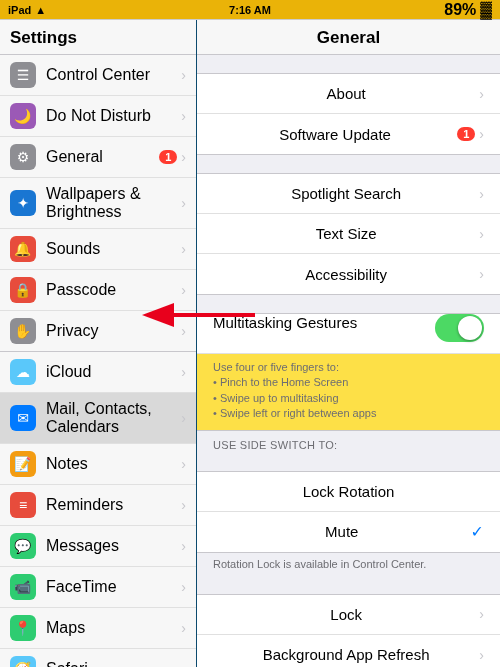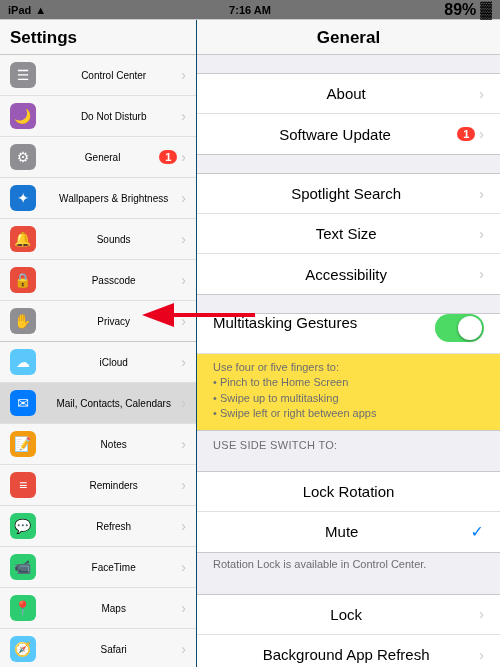--- a/index.html
+++ b/index.html
@@ -1,20 +1,20 @@
 <!DOCTYPE html>
 <html><head>
   <meta charset="utf-8">
   <style>
     * { box-sizing: border-box; margin: 0; padding: 0; }
     body { font-family: -apple-system, 'Helvetica Neue', sans-serif; background: #efeff4; width: 500px; height: 667px; overflow: hidden; display: flex; flex-direction: column; }
 
     
     .status-bar {
-      background: #737373;
+      background: #eab308;
       height: 20px;
       display: flex;
       align-items: center;
       justify-content: space-between;
       padding: 0 8px;
       font-size: 11px;
       font-weight: 600;
       border-bottom: 1px solid #ccc;
     }
     .status-left { display: flex; align-items: center; gap: 4px; }
@@ -82,24 +82,23 @@
     .icon-gray { background: #8e8e93; }
     .icon-blue { background: #1976d2; }
     .icon-purple { background: #9b59b6; }
     .icon-red { background: #e74c3c; }
     .icon-green { background: #2ecc71; }
     .icon-light-blue { background: #5ac8fa; }
     .icon-yellow { background: #f39c12; }
     .icon-dark-blue { background: #007aff; }
 
     .sidebar-item-label {
-      font-size: 10px;
+      font-size: 16px;
       color: #000;
       flex: 1;
-      text-align: center;
     }
     .badge {
       background: #ff3b30;
       color: white;
       border-radius: 10px;
       font-size: 11px;
       padding: 1px 6px;
       font-weight: 600;
       margin-right: 4px;
     }
@@ -316,21 +315,21 @@
             <span class="sidebar-item-label">Notes</span>
             <span class="sidebar-chevron">›</span>
           </div>
           <div class="sidebar-item">
             <div class="sidebar-icon icon-red">≡</div>
             <span class="sidebar-item-label">Reminders</span>
             <span class="sidebar-chevron">›</span>
           </div>
           <div class="sidebar-item">
             <div class="sidebar-icon icon-green">💬</div>
-            <span class="sidebar-item-label">Refresh</span>
+            <span class="sidebar-item-label">Messages</span>
             <span class="sidebar-chevron">›</span>
           </div>
           <div class="sidebar-item">
             <div class="sidebar-icon icon-green">📹</div>
             <span class="sidebar-item-label">FaceTime</span>
             <span class="sidebar-chevron">›</span>
           </div>
           <div class="sidebar-item">
             <div class="sidebar-icon icon-green">📍</div>
             <span class="sidebar-item-label">Maps</span>

